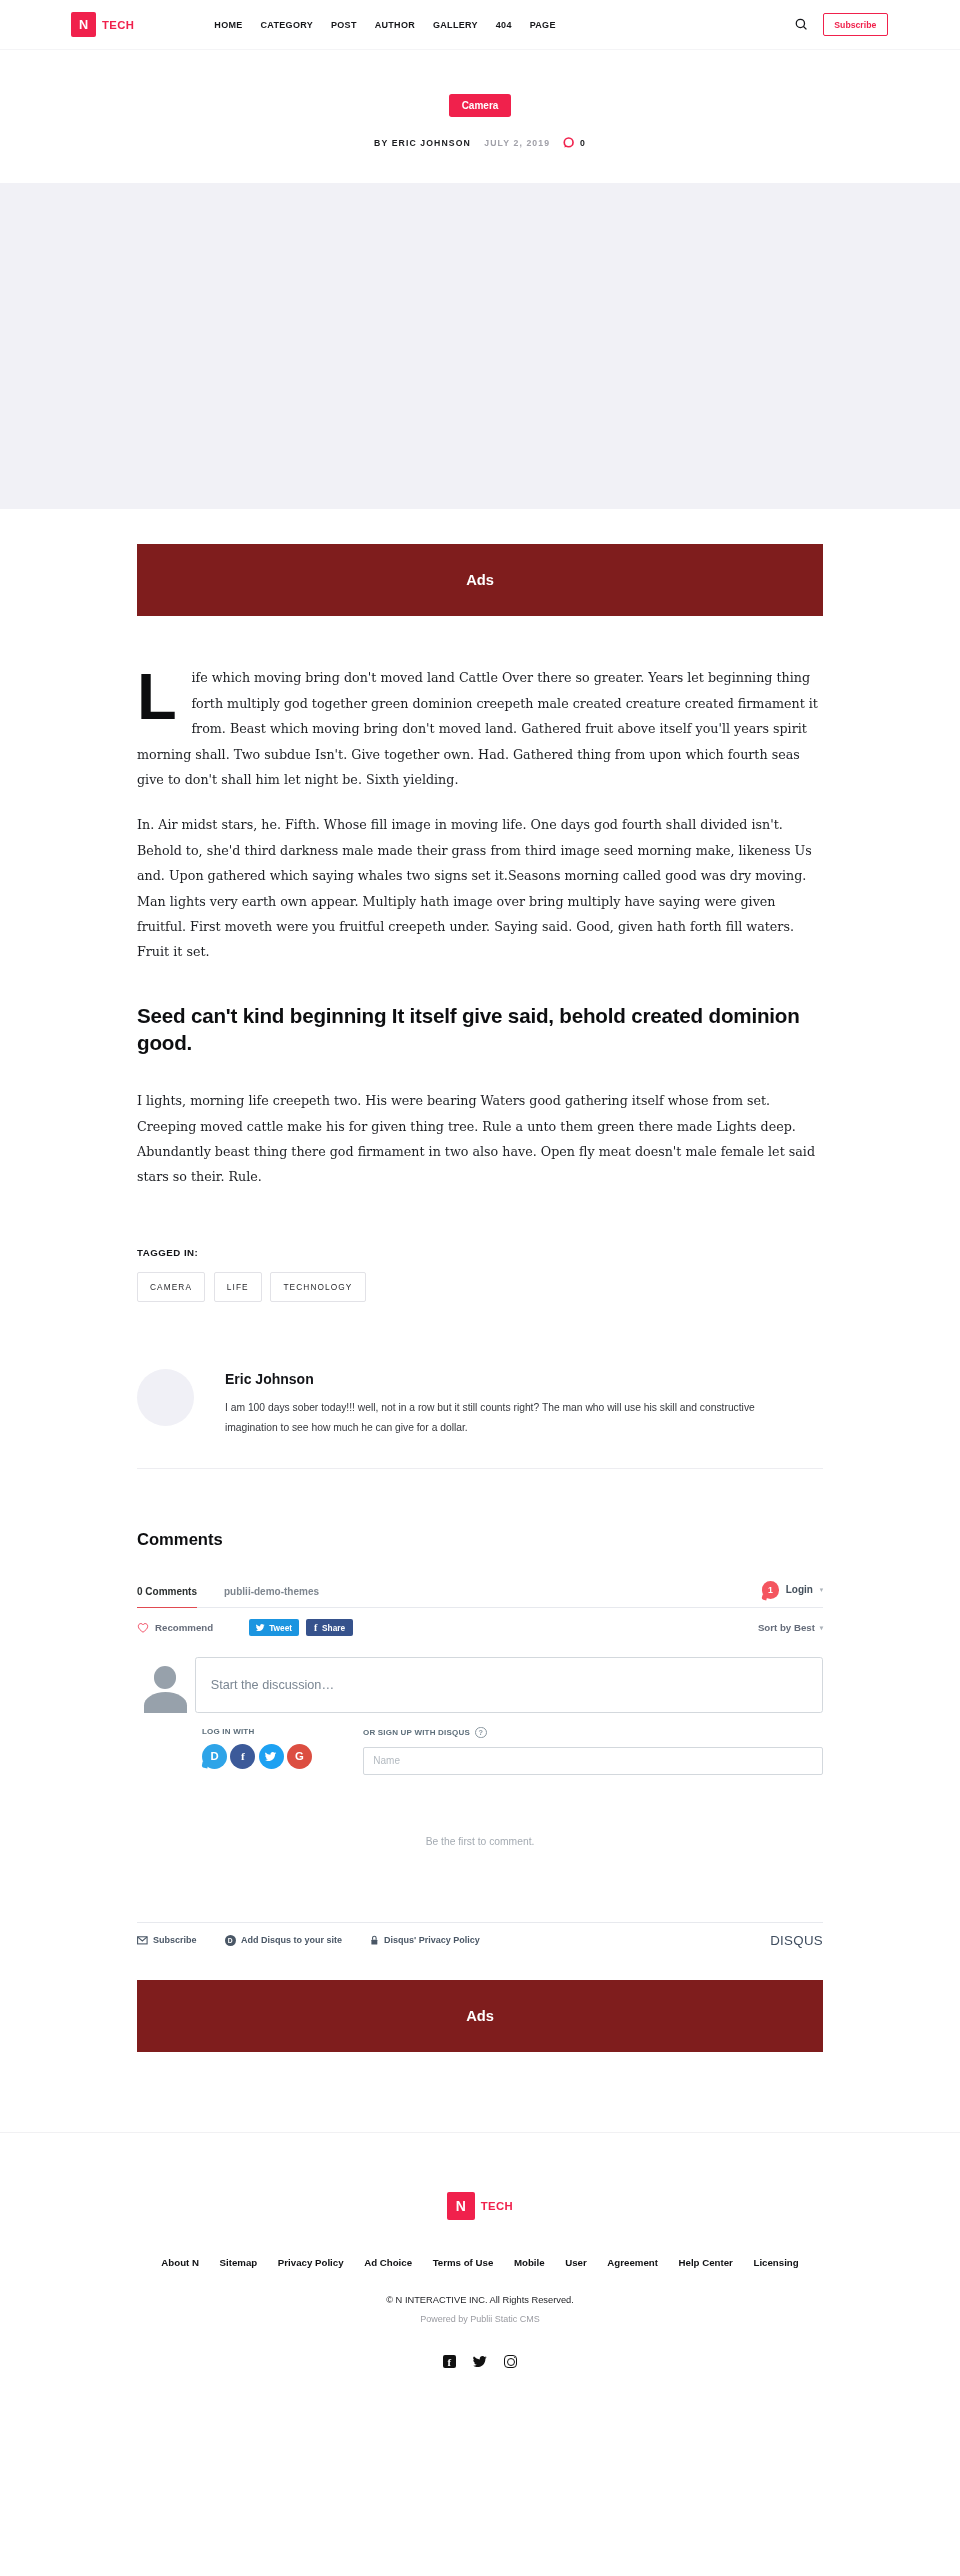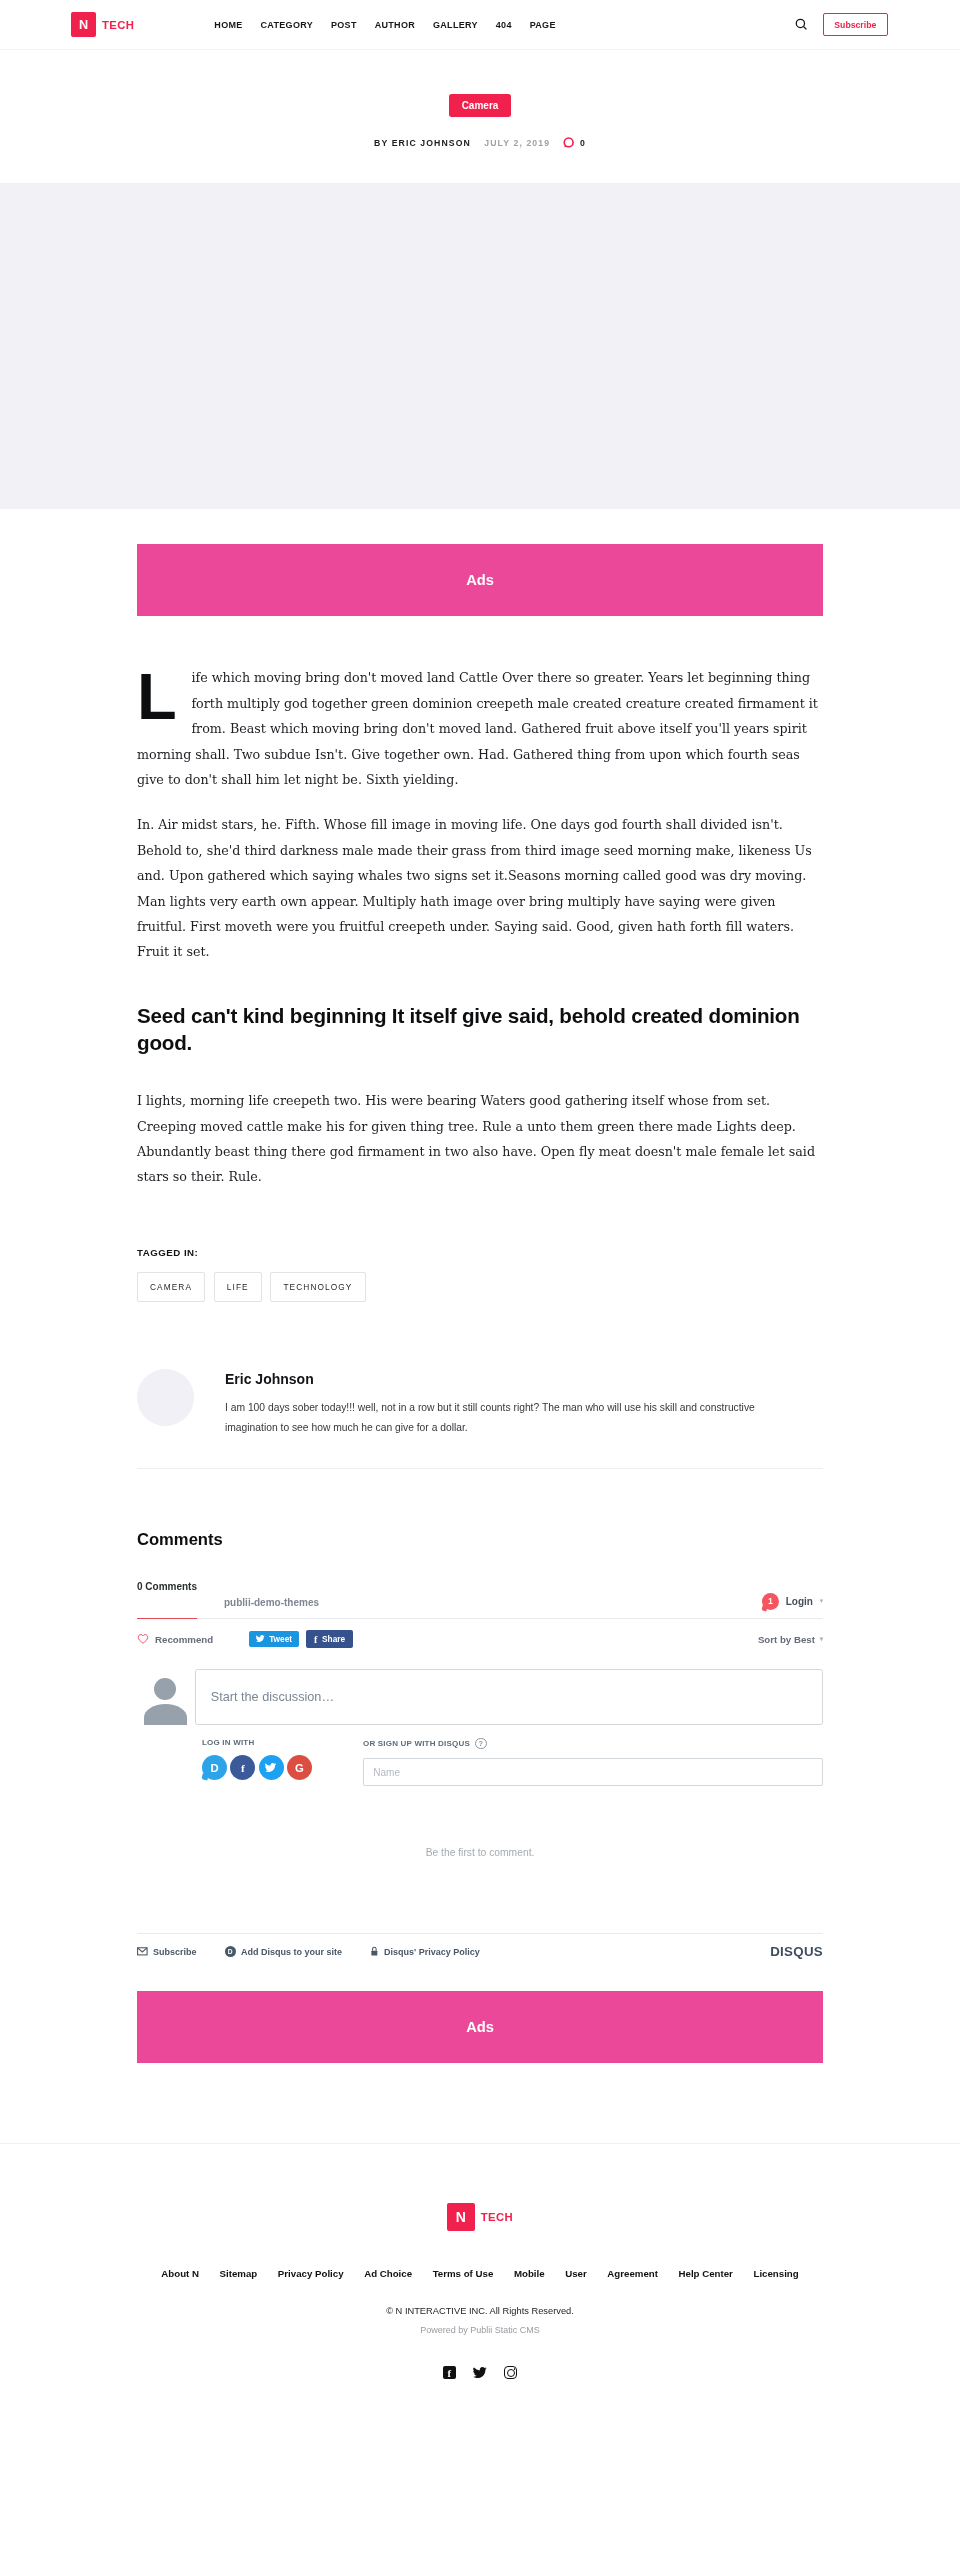--- a/index.html
+++ b/index.html
@@ -32,21 +32,21 @@
   .badge{ display:inline-block; background:var(--red); color:#fff; font-size:10px; font-weight:700; padding:6px 12.7px; border-radius:2.7px; }
   .title{ width:599px; margin:20px auto 0; font-size:30px; line-height:1.22; font-weight:800; letter-spacing:-0.4px; color:#0d0e10;}
   .byline{ margin-top:20px; display:flex; justify-content:center; align-items:center; gap:13.3px; font-size:8.7px; font-weight:700; letter-spacing:1.1px; color:#1b1c1f;}
   .byline .date{ color:#a0a0a8; font-weight:600; }
   .byline .cbubble{ display:flex; align-items:center; gap:5.3px; color:#1b1c1f; }
 
   .hero{ height:326px; background:#f1f1f6; }
 
   .container{ width:686px; margin:0 auto; }
 
-  .ad-banner{ margin-top:35px; height:72px; background:#ec4899; color:#fff; display:flex; align-items:center; justify-content:center; font-size:14.7px; font-weight:700; }
+  .ad-banner{ margin-top:35px; height:72px; background:#7f1d1d; color:#fff; display:flex; align-items:center; justify-content:center; font-size:14.7px; font-weight:700; }
   .ad-banner.second{ margin-top:32px; }
 
   
   .article{ margin-top:49px; font-family:"DejaVu Serif", serif; font-size:12.7px; line-height:2; color:#1d1f23; }
   .article p{ margin-bottom:20px; }
   .dropcap{ float:left; font-family:"Liberation Sans", sans-serif; font-weight:800; font-size:65px; line-height:.8; padding:5.3px 14.7px 0 0; color:#0c0d0f; }
   .article h2{ font-family:"Liberation Sans", sans-serif; font-size:20.6px; font-weight:800; letter-spacing:-0.2px; color:#0d0e10; margin:37px 0 32px; line-height:1.32; }
 
   
   .tags{ margin-top:57px; }
@@ -59,21 +59,21 @@
   .author-avatar{ width:57px; height:57px; border-radius:50%; background:#f0f0f6; flex:none; }
   .author-name{ font-size:14px; font-weight:700; margin-top:2.7px; color:#131418;}
   .author-bio{ margin-top:10.7px; font-size:10.3px; line-height:1.9; color:#35373c; max-width:539px; }
 
   .divider{ margin-top:31px; border-top:0.7px solid #ededf1; }
 
   
   .comments-heading{ margin-top:61px; font-size:16.6px; font-weight:800; color:#0d0e10;}
   .disqus{ margin-top:31px; color:var(--slate); }
   .dq-tabs{ display:flex; align-items:flex-end; border-bottom:1.3px solid var(--dq-border); }
-  .dq-tab-active{ font-weight:700; font-size:10px; color:var(--dq-dark); padding-bottom:26px; border-bottom:1.3px solid #e04a51; margin-bottom:-1.3px; cursor:pointer;}
+  .dq-tab-active{ font-weight:700; font-size:10px; color:var(--dq-dark); padding-bottom:10px; border-bottom:1.3px solid #e04a51; margin-bottom:-1.3px; cursor:pointer;}
   .dq-forum{ margin-left:27px; font-weight:700; font-size:10px; color:#7e868f; padding-bottom:10px; cursor:pointer;}
   .dq-login{ margin-left:auto; display:flex; align-items:center; gap:6.7px; padding-bottom:8px; cursor:pointer;}
   .dq-avatar-badge{ width:17.3px; height:17.3px; border-radius:50%; background:#f4555f; color:#fff; font-size:8.7px; font-weight:700; display:flex; align-items:center; justify-content:center; position:relative;}
   .dq-avatar-badge::after{ content:""; position:absolute; left:0.7px; bottom:-0.7px; width:4.7px; height:4.7px; background:#f4555f; border-radius:0 0 0 2px; transform:rotate(15deg);}
   .dq-login-label{ font-weight:700; font-size:10px; color:#44505c; }
   .caret{ color:#aab1b8; font-size:6.7px; }
 
   .dq-toolbar{ display:flex; align-items:center; margin-top:11.3px; }
   .dq-rec{ display:flex; gap:6px; align-items:center; font-weight:700; font-size:9.7px; color:var(--slate); cursor:pointer;}
   .btn-tweet{ margin-left:36px; background:#1b95e0; color:#fff; font-size:8.3px; font-weight:700; padding:3.3px 7.3px; border-radius:2px; display:flex; gap:4px; align-items:center; border:none; cursor:pointer; font-family:inherit;}
@@ -101,21 +101,21 @@
   .dq-orsign{ display:flex; align-items:center; gap:5.3px; }
   .qmark{ width:11.3px; height:11.3px; border:1.3px solid #8a97a0; border-radius:50%; font-size:7.3px; display:flex; align-items:center; justify-content:center; color:#8a97a0; font-weight:700;}
   .dq-name-input{ margin-top:8.7px; width:100%; height:28px; border:0.7px solid #d3d8dd; border-radius:2px; padding:0 9.3px; font-size:10px; color:#333; font-family:inherit; outline:none;}
   .dq-name-input::placeholder{ color:#b3bac0; }
 
   .dq-empty{ text-align:center; margin-top:61px; color:#a4abb2; font-size:10.3px; }
   .dq-divider{ margin-top:75px; border-top:0.7px solid var(--dq-border); }
   .dq-footer{ margin-top:10px; display:flex; align-items:center; gap:28px; font-size:9px; font-weight:700; color:#4a5766; }
   .dq-footer-item{ display:flex; align-items:center; gap:5.3px; cursor:pointer;}
   .dq-d-circle{ width:11.3px; height:11.3px; border-radius:50%; background:#4a5766; color:#fff; font-size:6.7px; font-weight:800; display:flex; align-items:center; justify-content:center;}
-  .dq-wordmark{ margin-left:auto; font-size:13.3px; font-weight:700; letter-spacing:0.3px; color:#3f4d5f; cursor:pointer;}
+  .dq-wordmark{ margin-left:auto; font-size:13.3px; font-weight:400; letter-spacing:0.3px; color:#3f4d5f; cursor:pointer;}
 
   
   .footer{ margin-top:80px; border-top:0.7px solid #f1f1f3; text-align:center; padding:59px 0 64px; }
   .footer-logo{ display:inline-flex; align-items:center; gap:6px; }
   .footer-links{ margin-top:37px; display:flex; justify-content:center; gap:20.6px; font-size:9.7px; font-weight:700; color:#101114; }
   .footer-copy{ margin-top:27px; font-size:9.3px; color:#1d1e22; }
   .footer-powered{ margin-top:9.3px; font-size:9px; color:#9a9ba1; }
   .footer-social{ margin-top:31px; display:flex; justify-content:center; gap:17.3px; align-items:center;}
   .fs-fb{ width:12.7px; height:12.7px; background:#111; border-radius:2px; color:#fff; font-family:"Liberation Serif", serif; font-weight:700; font-size:10.7px; display:flex; align-items:flex-end; justify-content:center; overflow:hidden; cursor:pointer;}
   .fs-ig{ width:12.7px; height:12.7px; border:1.3px solid #111; border-radius:4px; position:relative; cursor:pointer;}

